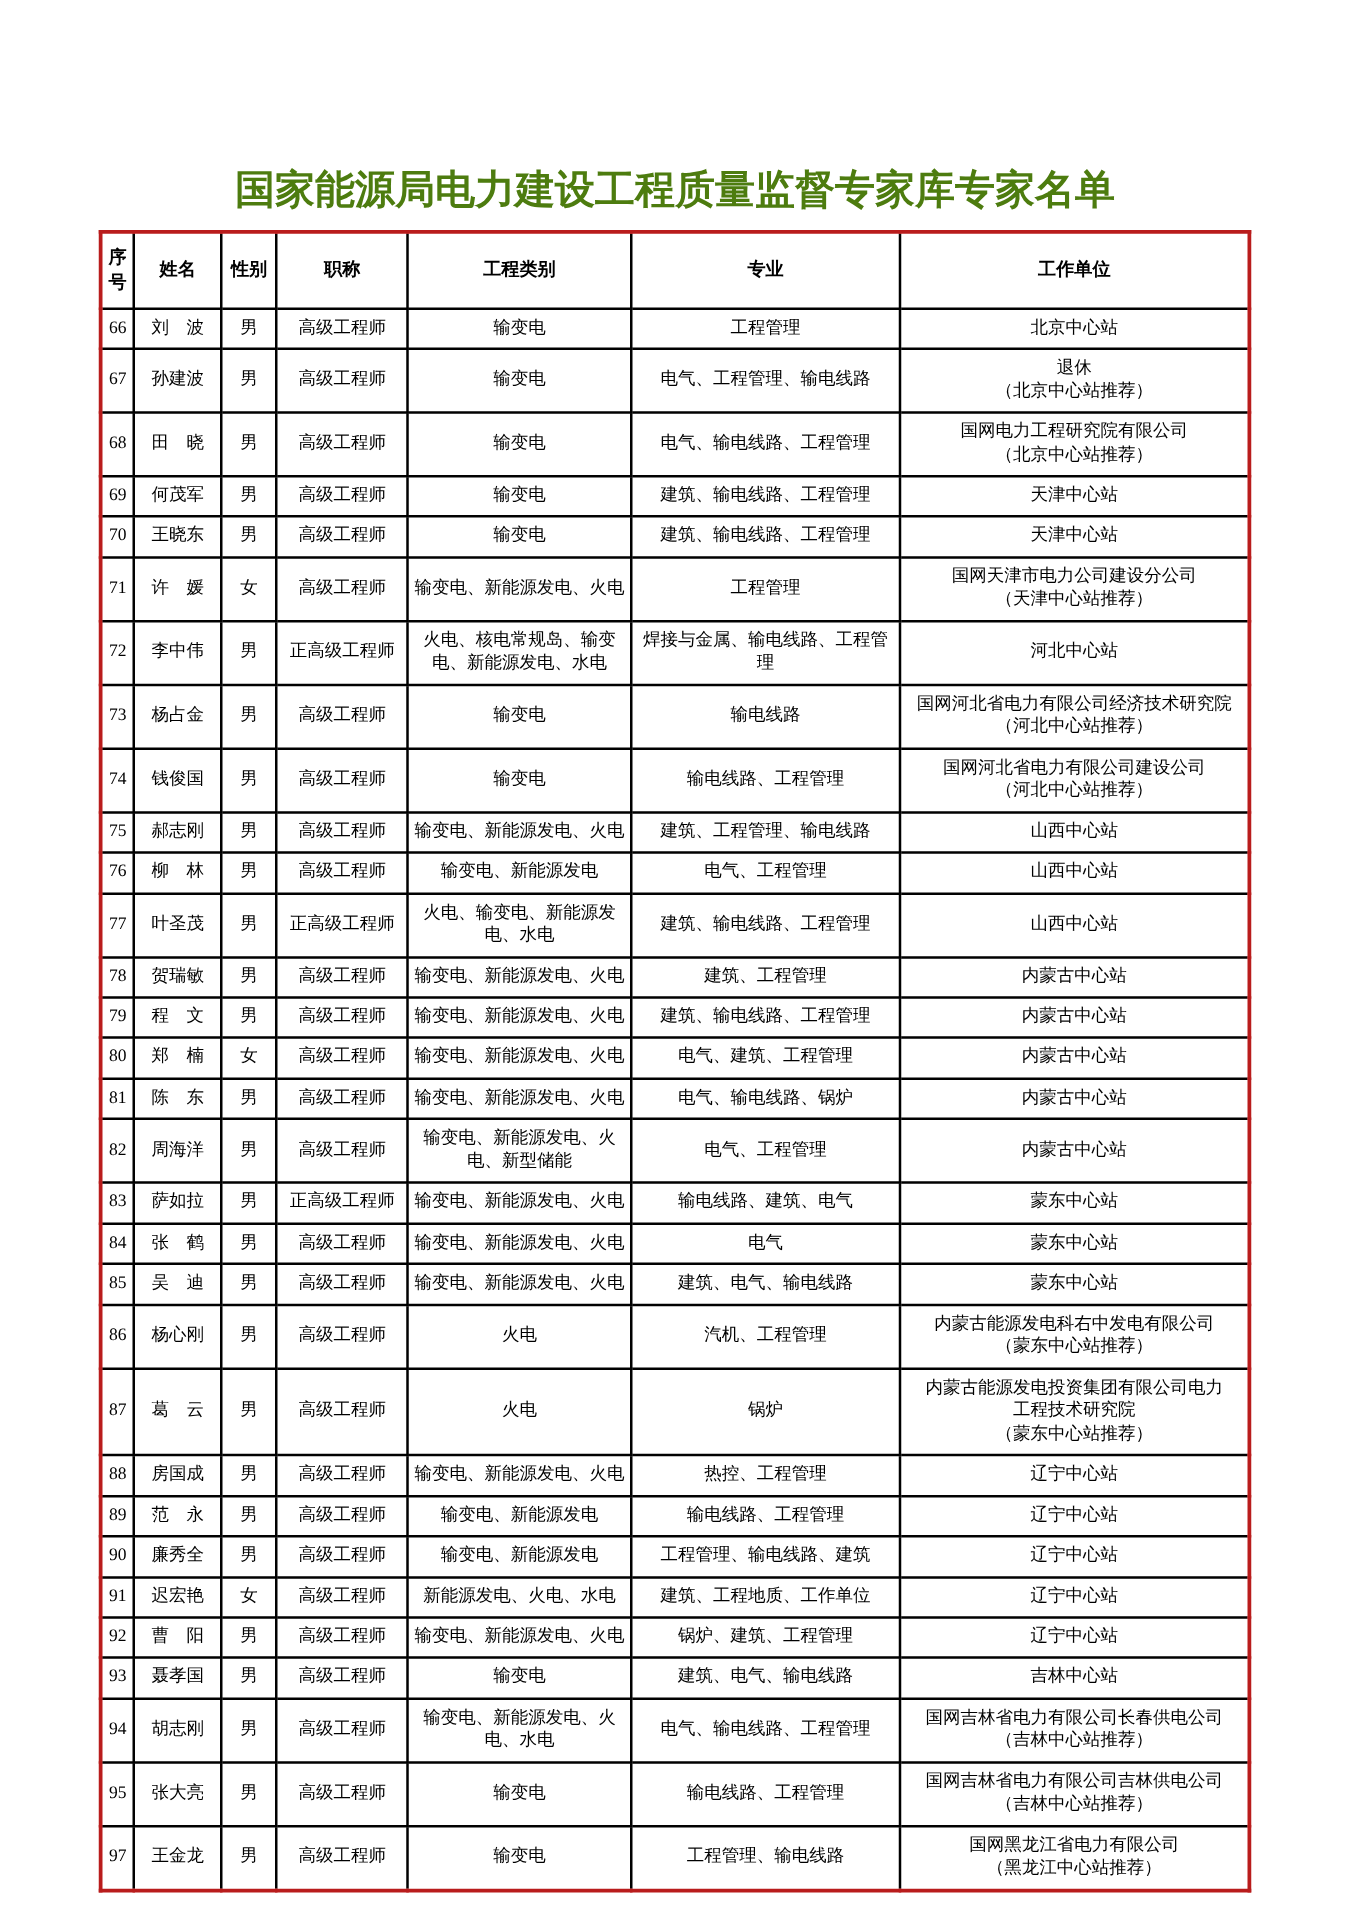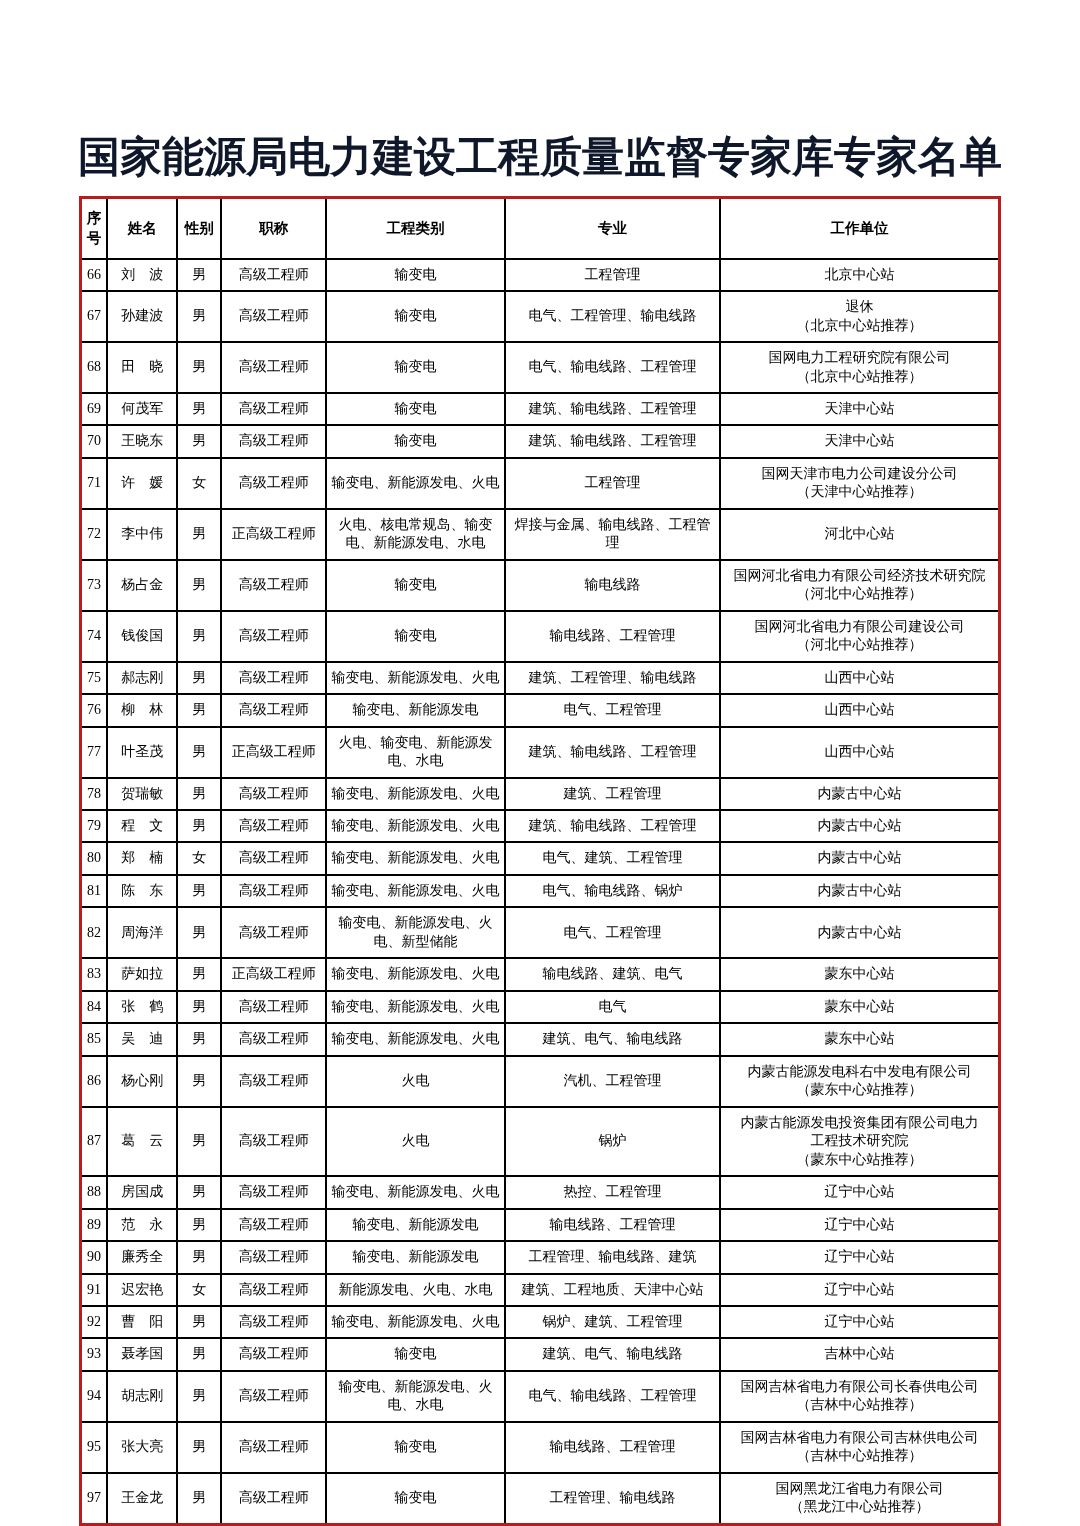--- a/index.html
+++ b/index.html
@@ -15,24 +15,24 @@
     background: #ffffff;
     box-sizing: border-box;
     padding-top: 132px;
     position: relative;
   }
   .doc-title {
     margin: 0 auto 14px auto;
     text-align: center;
     font-family: "Liberation Sans", "DejaVu Sans", sans-serif;
     font-weight: 900;
-    font-size: 42px;
+    font-size: 32px;
     letter-spacing: 0px;
     line-height: 1.2;
-    color: #0f172a;
+    color: #4d7c0f;
   }
   table.experts {
     width: 922px;
     margin: 0 auto;
     border-collapse: collapse;
     table-layout: fixed;
     border: 3px solid #b91c1c;
   }
   table.experts th, table.experts td {
     border: 2px solid #000000;
@@ -320,21 +320,21 @@
           <td class="col-category">输变电、新能源发电</td>
           <td class="col-specialty">工程管理、输电线路、建筑</td>
           <td class="col-unit">辽宁中心站</td>
         </tr>
         <tr>
           <td class="col-no">91</td>
           <td class="col-name">迟宏艳</td>
           <td class="col-gender">女</td>
           <td class="col-title">高级工程师</td>
           <td class="col-category">新能源发电、火电、水电</td>
-          <td class="col-specialty">建筑、工程地质、天津中心站</td>
+          <td class="col-specialty">建筑、工程地质、工作单位</td>
           <td class="col-unit">辽宁中心站</td>
         </tr>
         <tr>
           <td class="col-no">92</td>
           <td class="col-name">曹　阳</td>
           <td class="col-gender">男</td>
           <td class="col-title">高级工程师</td>
           <td class="col-category">输变电、新能源发电、火电</td>
           <td class="col-specialty">锅炉、建筑、工程管理</td>
           <td class="col-unit">辽宁中心站</td>

